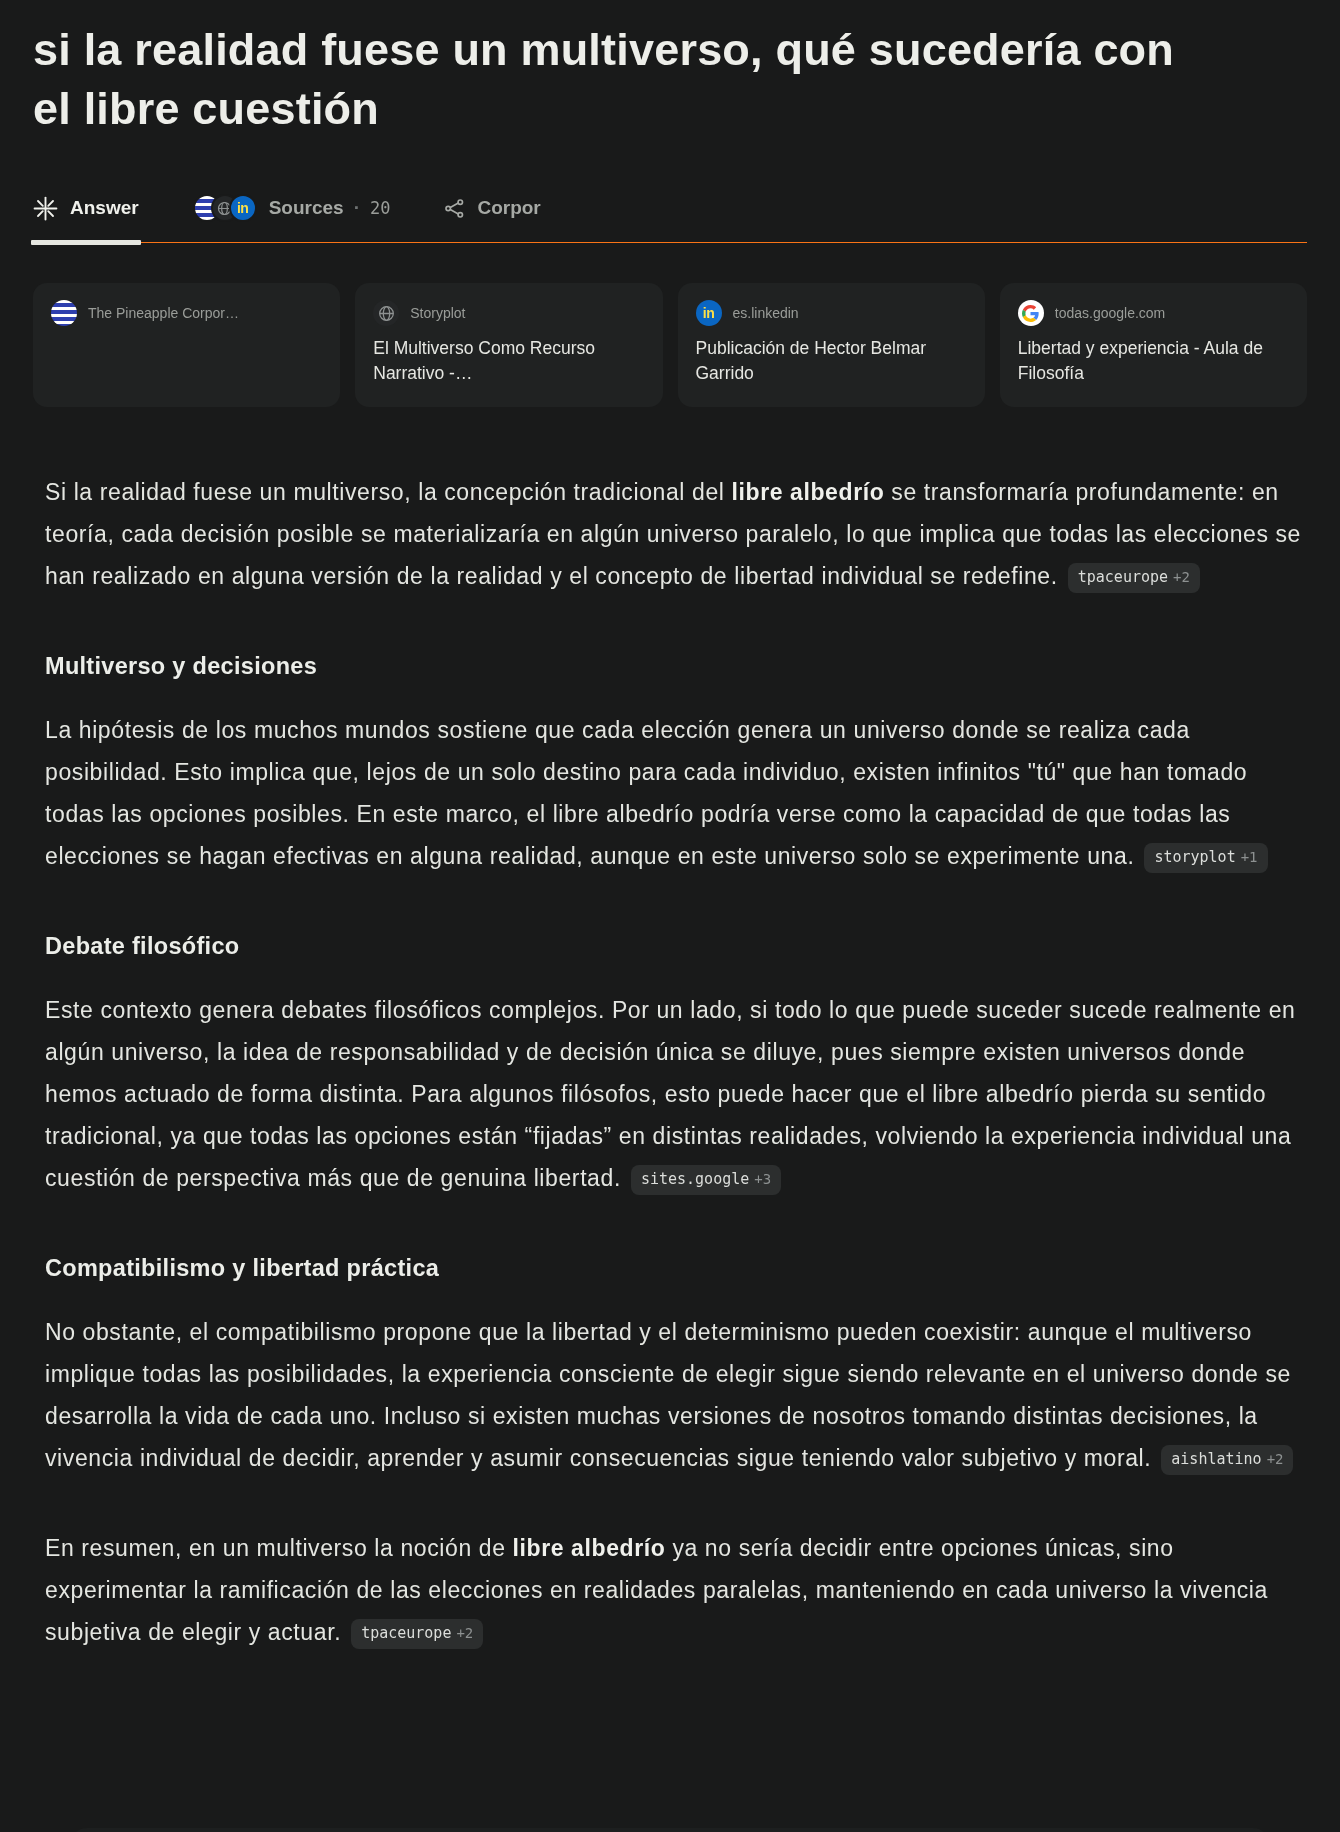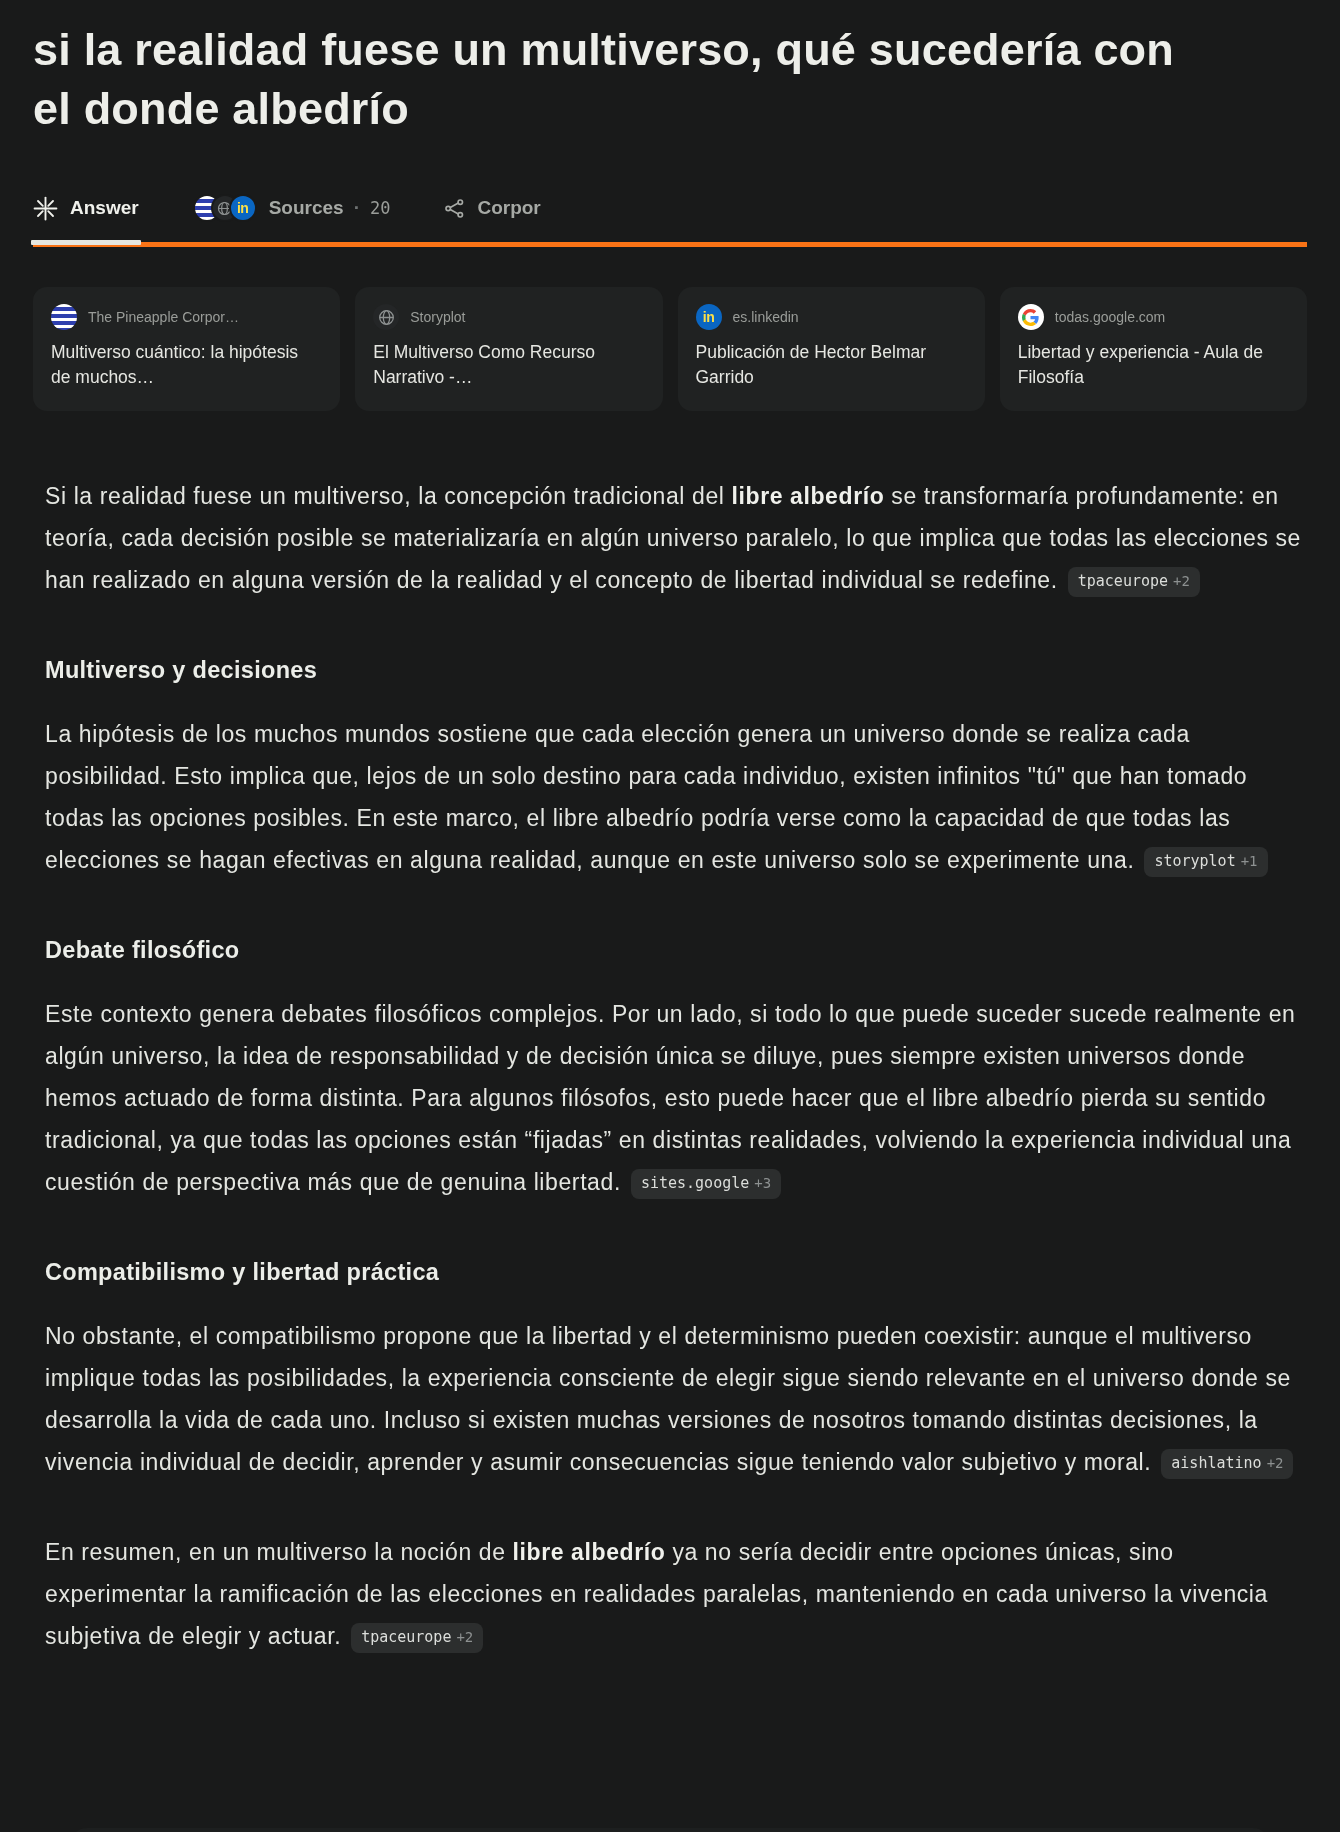--- a/index.html
+++ b/index.html
@@ -14,21 +14,21 @@
   
   .query-title {
     font-size:45px; line-height:59px; font-weight:600;
     color:#edeee9; margin:6px 0 0 0; max-width:1150px; letter-spacing:0.2px;
   }
 
   
   .tabbar {
     display:flex; align-items:center; gap:54px;
     margin-top:56px; padding-bottom:20px;
-    border-bottom:5px solid #f97316; position:relative;
+    border-bottom:1px solid #f97316; position:relative;
   }
   .tab {
     display:flex; align-items:center; gap:12px;
     font-size:19px; font-weight:700; color:#a6a9a5; cursor:pointer; position:relative;
   }
   .tab.active { color:#f0f1ec; }
   .tab.active::after {
     content:""; position:absolute; left:-2px; right:-2px; bottom:-24px;
     height:5px; background:#e6e7e1; border-radius:1px;
   }
@@ -87,21 +87,21 @@
     background:#1d1f1f; border-radius:18px;
   }
 
   svg { display:block; }
 </style>
 </head>
 <body>
 
 <div class="page">
 
-  <h1 class="query-title">si la realidad fuese un multiverso, qué sucedería con el donde albedrío</h1>
+  <h1 class="query-title">si la realidad fuese un multiverso, qué sucedería con el libre cuestión</h1>
 
   <div class="tabbar">
     <div class="tab active">
       <span class="tab-icon">
         <svg width="25" height="25" viewBox="0 0 24 24" fill="none" stroke="#f0f1ec" stroke-width="1.8" stroke-linecap="round">
           <path d="M12 1.5v21"></path>
             <path d="M1.5 12h21"></path>
           <path d="M4.8 4.8l4.6 4.6"></path>
             <path d="M14.6 14.6l4.6 4.6"></path>
           <path d="M19.2 4.8l-4.6 4.6"></path>
@@ -142,21 +142,20 @@
     </div>
   </div>
 
   <div class="cards">
 
     <div class="card">
       <div class="card-head">
         <span class="fav fav-pineapple"></span>
         <span class="card-site">The Pineapple Corpor…</span>
       </div>
-      <div class="card-title">Multiverso cuántico: la hipótesis de muchos…</div>
     </div>
 
     <div class="card">
       <div class="card-head">
         <span class="fav fav-globedark">
           <svg width="17" height="17" viewBox="0 0 16 16" fill="none" stroke="#8d9191" stroke-width="1.2">
             <circle cx="8" cy="8" r="6.4"></circle>
               <path d="M1.6 8h12.8"></path>
               <ellipse cx="8" cy="8" rx="3" ry="6.4"></ellipse>
           </svg>

